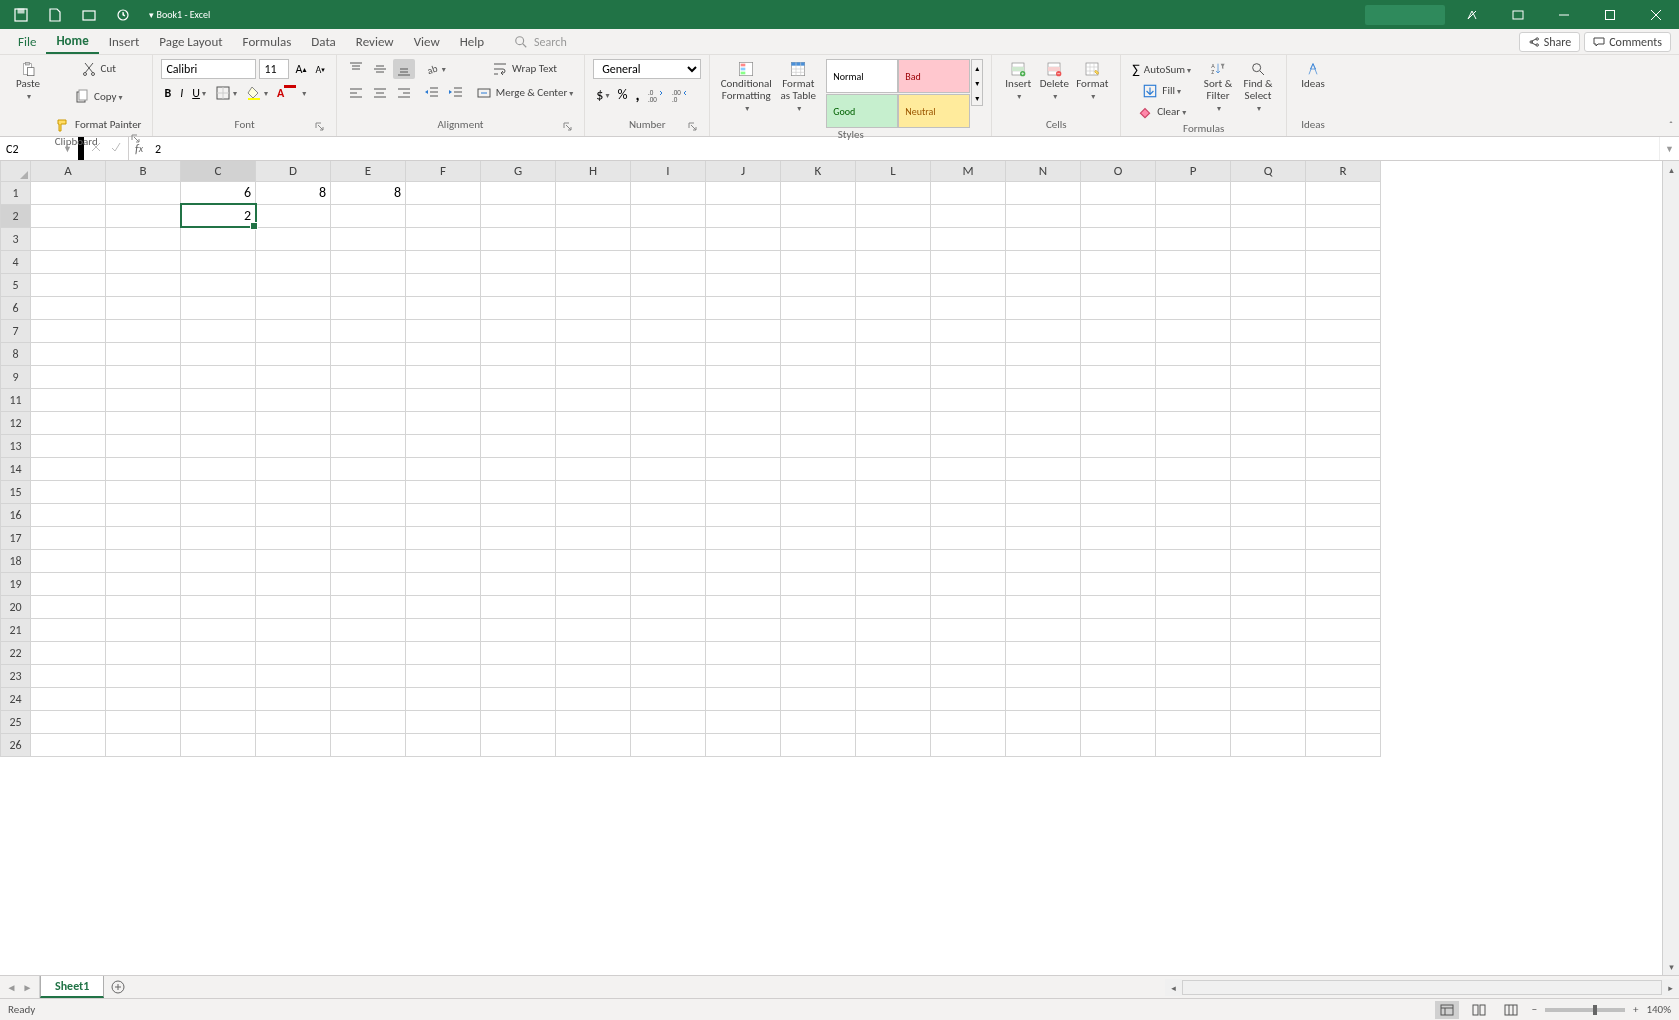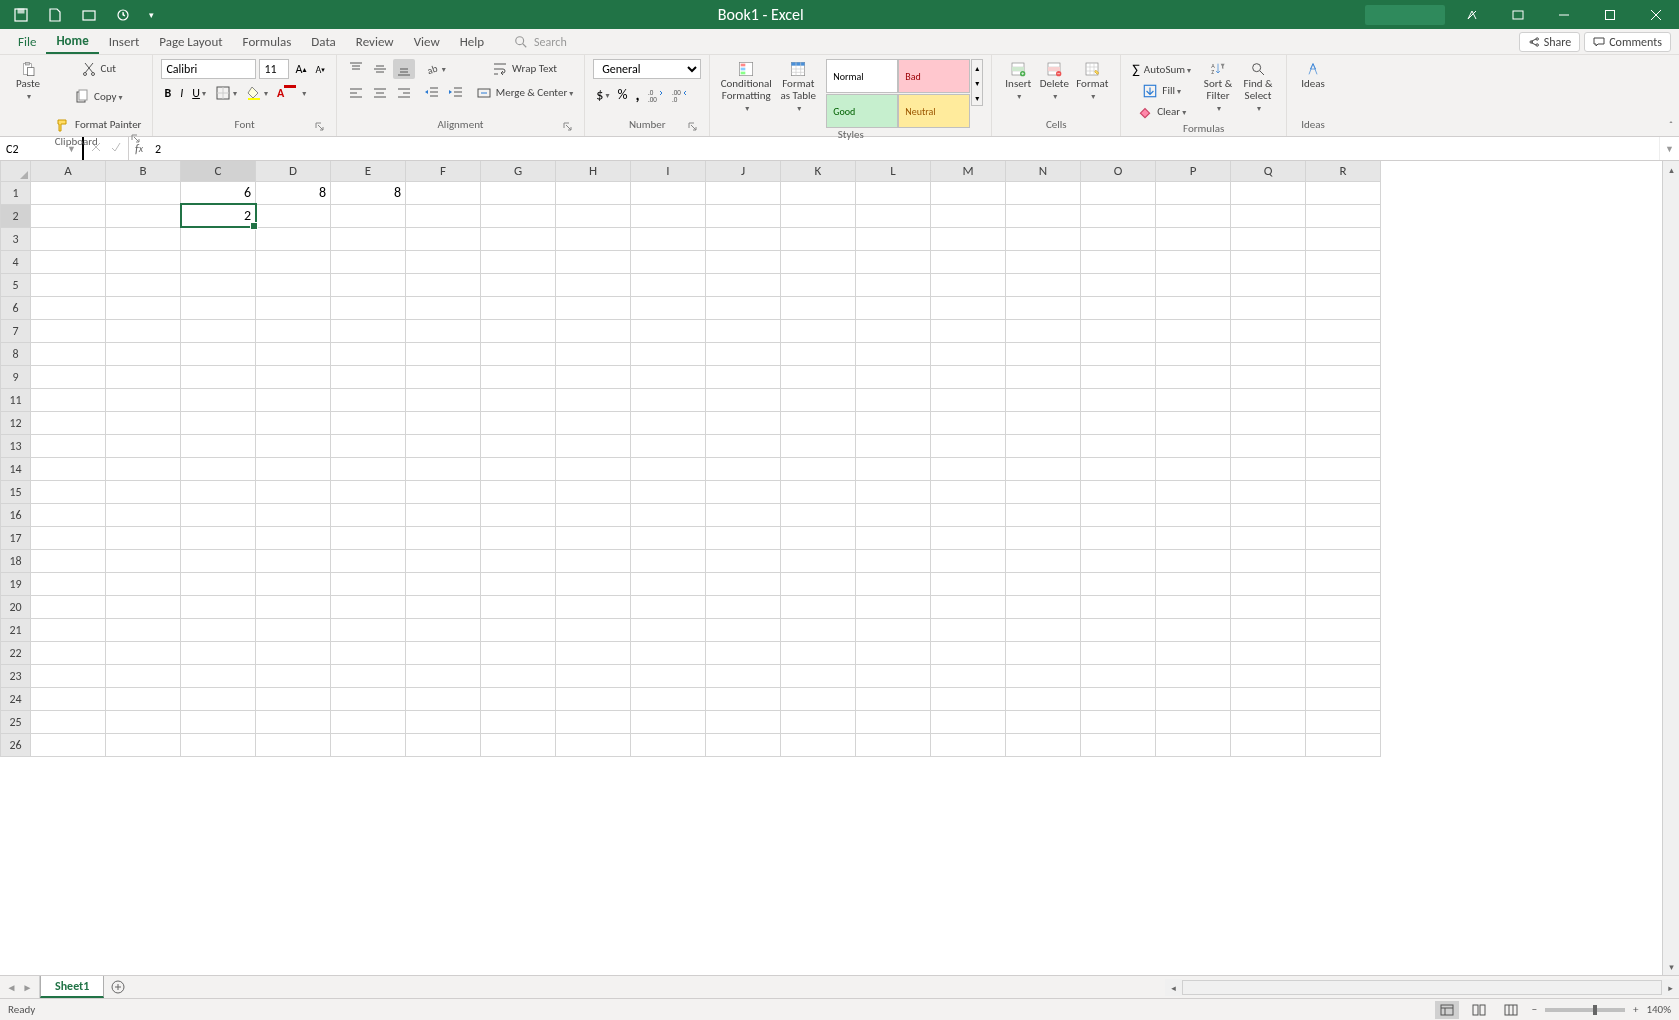--- a/index.html
+++ b/index.html
@@ -3,21 +3,21 @@
 <meta charset="utf-8">
 <style>
 * { margin: 0; padding: 0; box-sizing: border-box; font-family: 'Segoe UI', Calibri, sans-serif; user-select: none; }
 html, body { width: 100%; height: 100%; overflow: hidden; background: #fff; }
 .app { display: flex; flex-direction: column; height: 100vh; font-size: 12px; }
 
 
 .titlebar { background: #217346; height: 29px; display: flex; align-items: center; color: #fff; }
 .qat { display: flex; align-items: center; padding-left: 10px; gap: 12px; }
 .qat svg { width: 14px; height: 14px; fill: #fff; stroke: #fff; }
-.title-center { flex: 1; text-align: center; font-size: 16px; }
+.title-center { flex: 1; text-align: left; font-size: 10px; }
 .title-right { display: flex; align-items: center; }
 .title-right .tbtn { width: 46px; height: 29px; display: flex; align-items: center; justify-content: center; cursor: pointer; }
 .title-right svg { width: 12px; height: 12px; stroke: #fff; fill: none; stroke-width: 1; }
 .acct { width:80px; height:20px; background:#2f8a5c; margin-right:4px; border-radius:2px;}
 
 
 .tabs { height: 26px; background: #f3f2f1; display: flex; align-items: stretch; border-bottom: 1px solid #e1dfdd; padding-left: 8px; position: relative;}
 .tab { padding: 0 10px; display: flex; align-items: center; color: #555; font-size: 13px; cursor: pointer;}
 .tab.file { color: #217346; font-weight: 400;}
 .tab.active { color: #217346; font-weight: 600; border-bottom: 2px solid #217346;}
@@ -42,21 +42,21 @@
 select.fake, input.fake { border:1px solid #c0c0c0; height:20px; font-size:12px; padding:0 4px; background:#fff;}
 .stylecell { width:72px; height:22px; border:1px solid #c0c0c0; padding:16px 6px; display:flex;align-items:center; font-size:10px;}
 .style-normal{background:#fff;}
 .style-bad{background:#ffc7ce;color:#9c0006;}
 .style-good{background:#c6efce;color:#006100;}
 .style-neutral{background:#ffeb9c;color:#9c5700;}
 .collapse-ribbon{position:absolute;right:6px;bottom:4px;font-size:10px;color:#666;cursor:pointer;}
 
 
 .fbar { height:24px; border-bottom:1px solid #d0cece; display:flex; align-items:stretch; background:#fff;}
-.namebox{ width:84px; border-right:2px solid #000000; display:flex;align-items:center; padding:0 6px; justify-content:space-between;}
+.namebox{ width:84px; border-right:6px solid #000000; display:flex;align-items:center; padding:0 6px; justify-content:space-between;}
 .namebox .dd{font-size:9px;color:#999;}
 .fbtns{display:flex;align-items:center;border-right:1px solid #d0cece;padding:0 6px;gap:8px;color:#bbb;}
 .fbtns svg{width:12px;height:12px;stroke:currentColor;fill:none;}
 .fx{font-style:italic;font-size:12px;color:#666;padding:0 6px;display:flex;align-items:center;}
 .finput{flex:1;display:flex;align-items:center;padding:0 6px;font-size:12px;}
 .fbar .expand{width:20px;display:flex;align-items:center;justify-content:center;color:#999;font-size:9px;border-left:1px solid #eee;}
 
 
 .gridwrap{flex:1;display:flex;overflow:hidden;position:relative;}
 .grid{flex:1;overflow:hidden;position:relative;}

